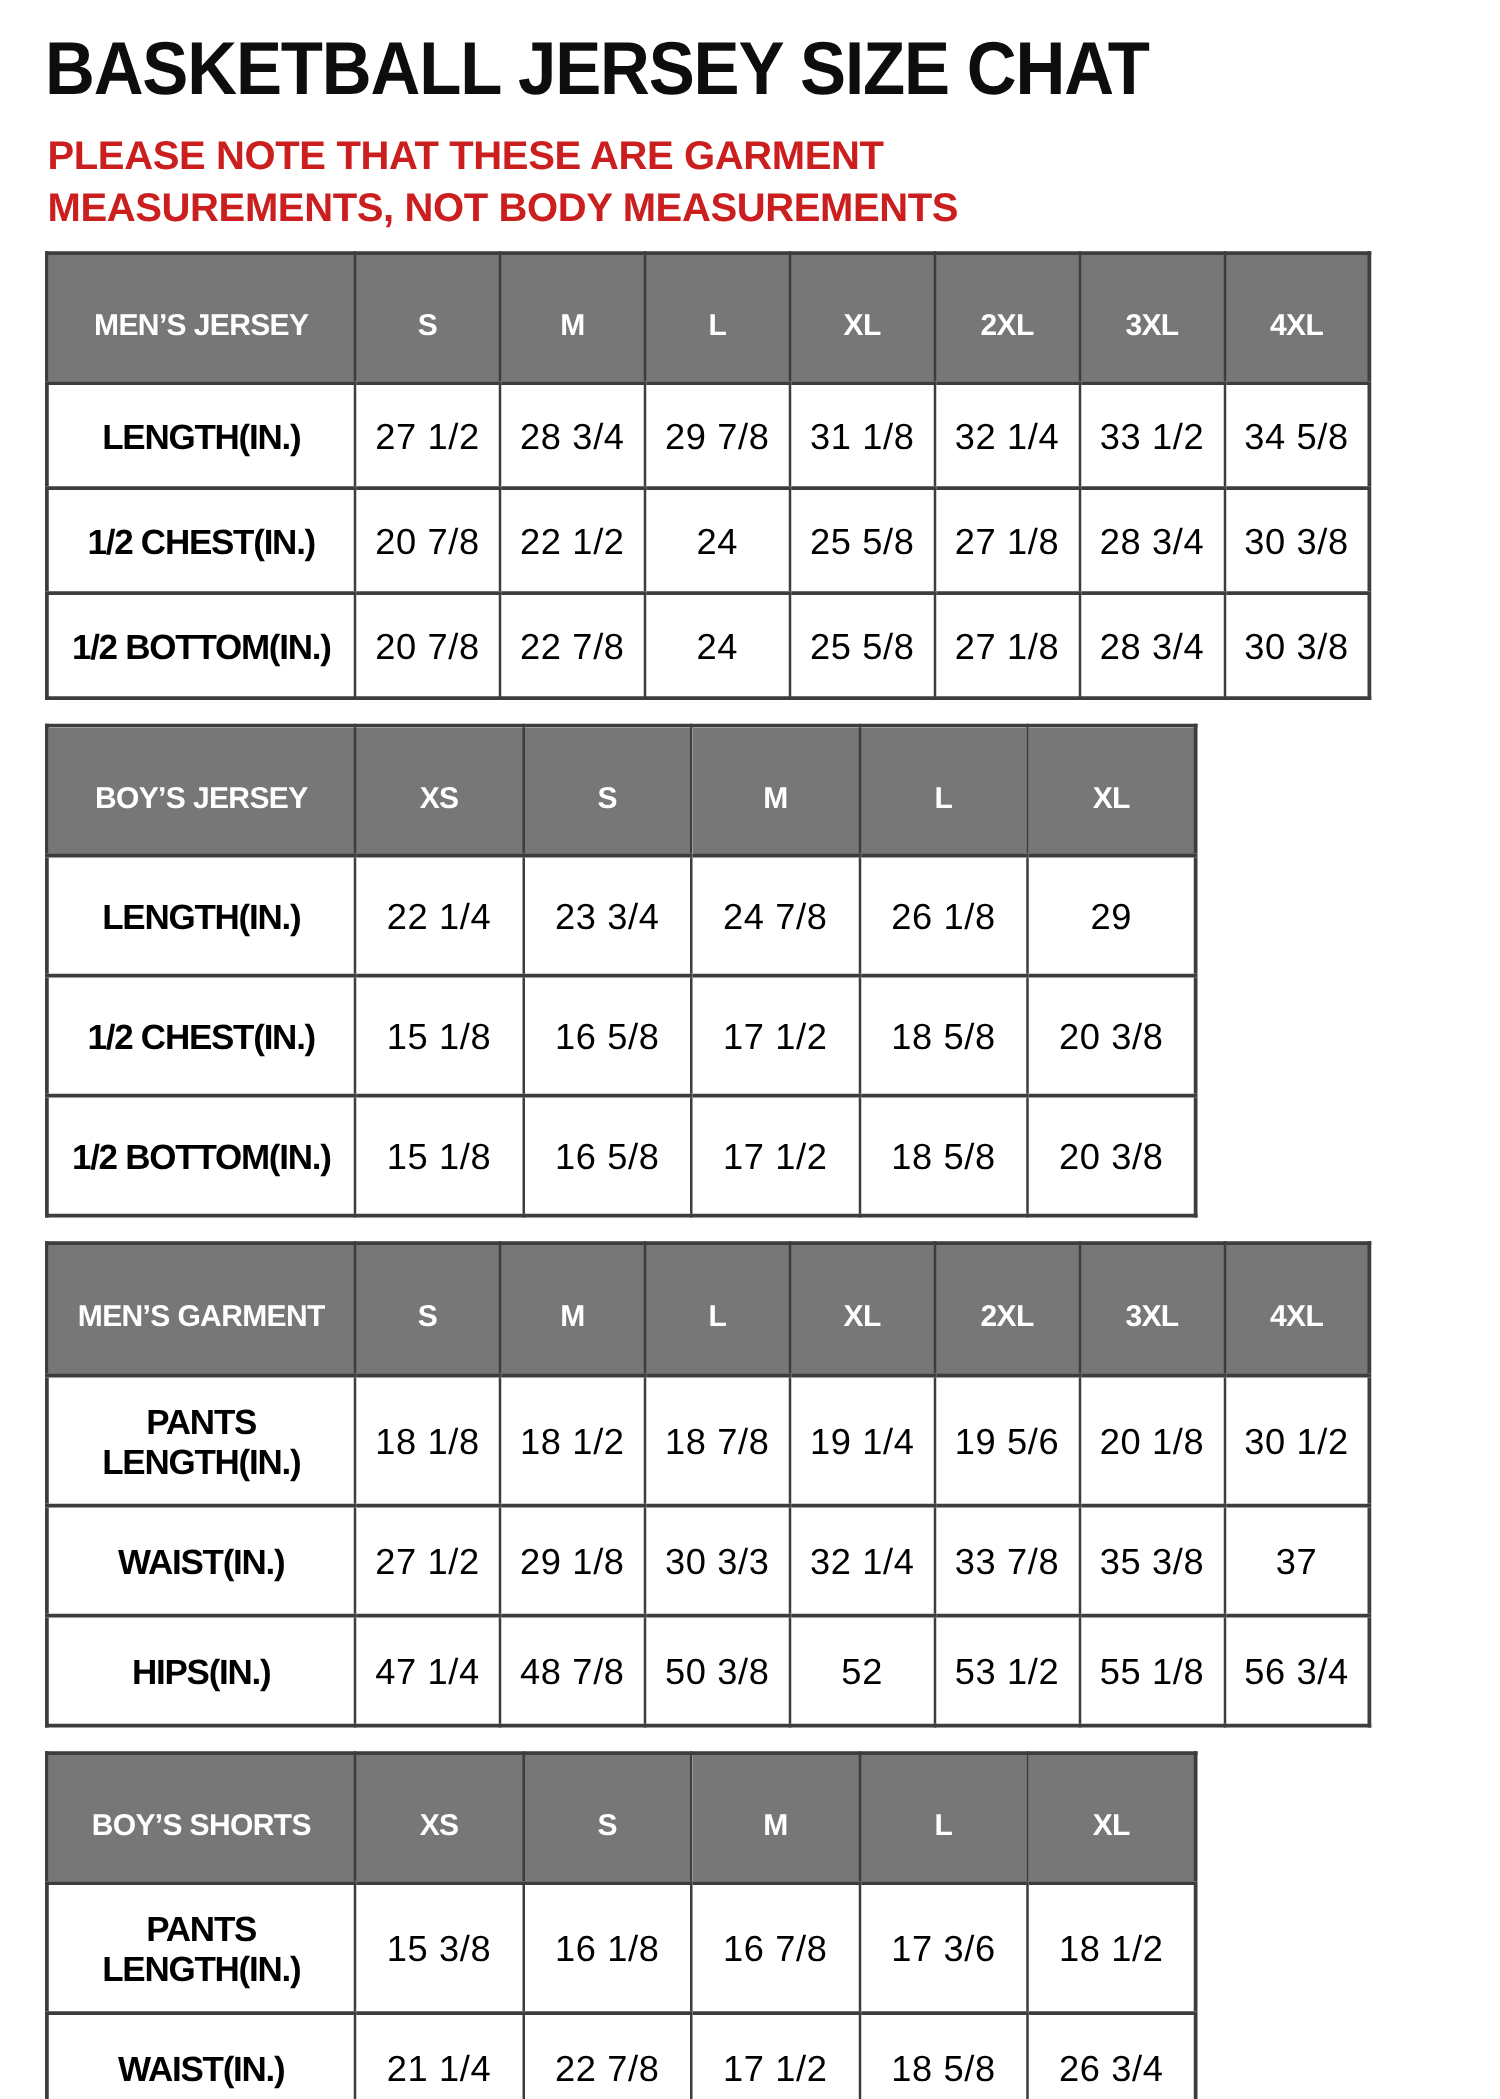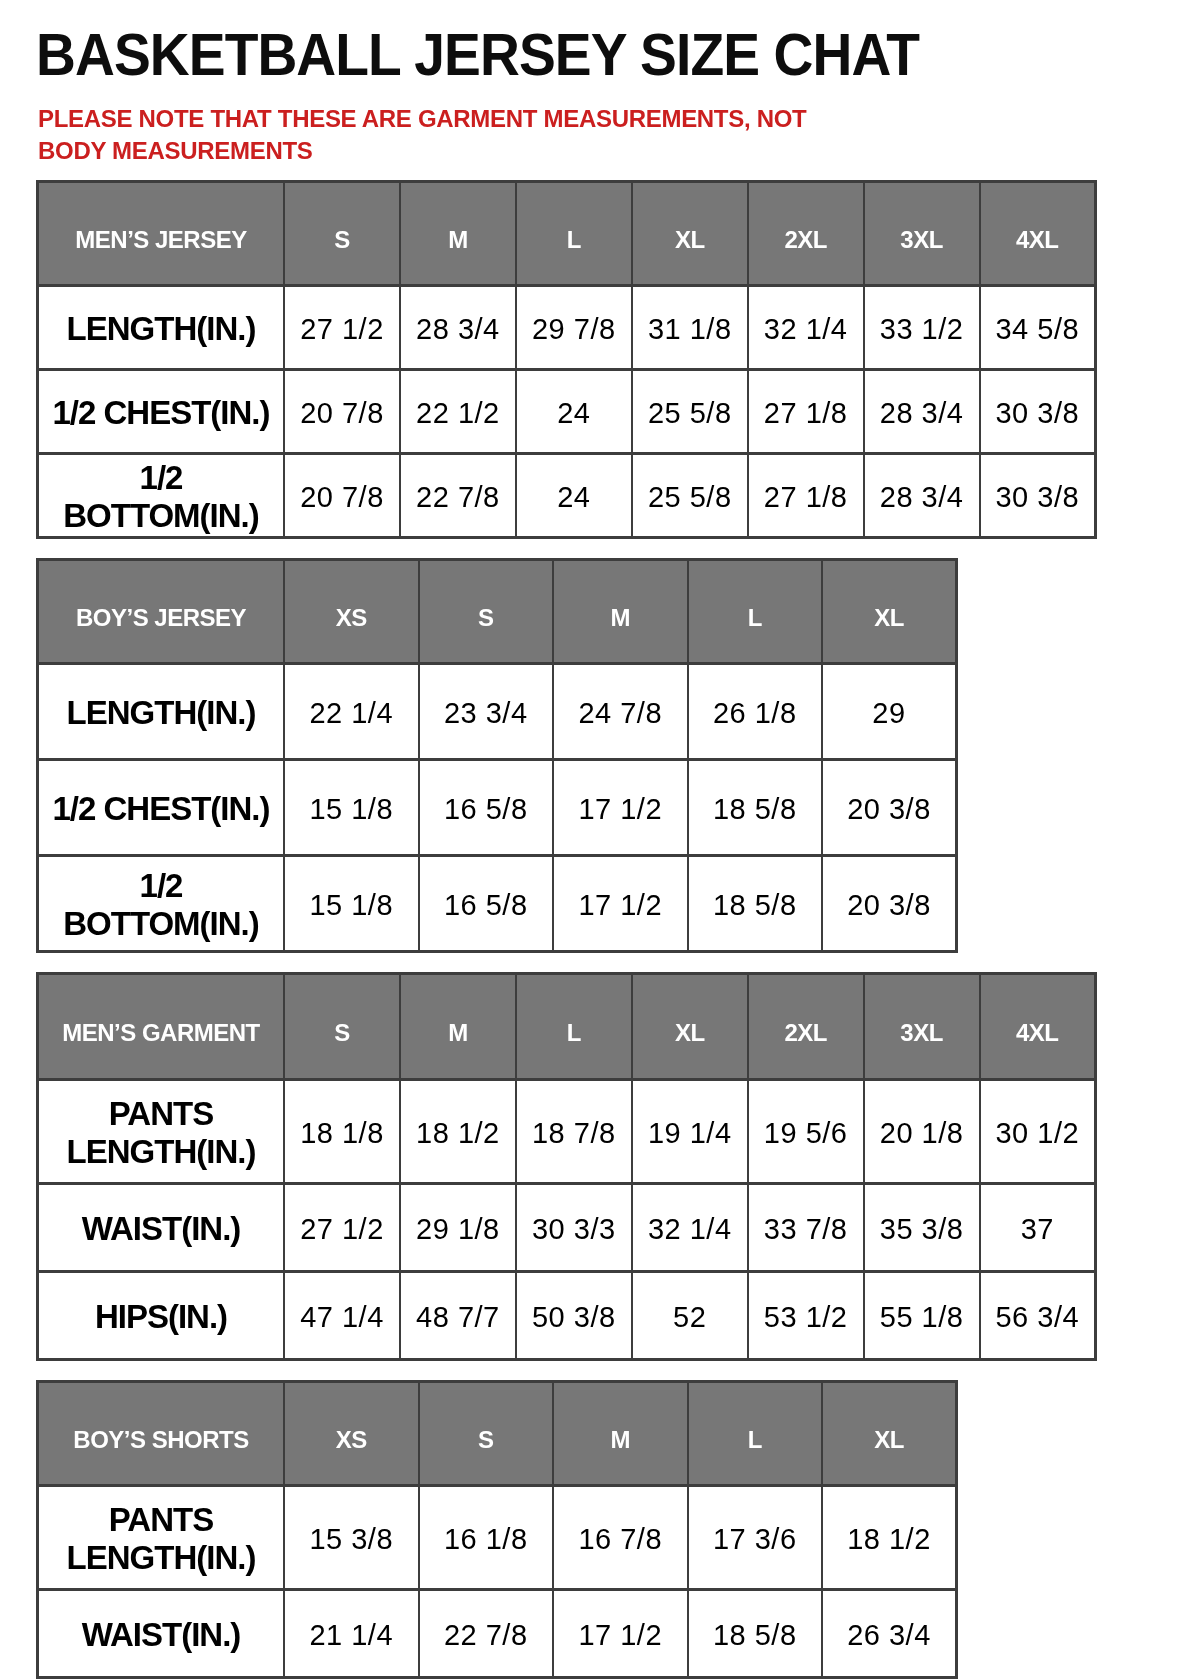--- a/index.html
+++ b/index.html
@@ -19,21 +19,21 @@
     font-weight: bold;
     color: #0d0d0d;
     letter-spacing: -1px;
     margin: 6px 0 14px 0;
     transform: scaleX(0.92);
     transform-origin: left center;
     white-space: nowrap;
   }
   .note {
     color: #cb1f1f;
-    font-size: 24px;
+    font-size: 32px;
     font-weight: bold;
     line-height: 1.32;
     max-width: 820px;
     margin: 0 0 14px 2px;
     letter-spacing: -0.3px;
   }
   .size-table {
     border-collapse: collapse;
     table-layout: fixed;
     margin: 0 0 19px 0;
@@ -60,21 +60,21 @@
   .size-table th.label-col, .size-table td.row-label { width: 242px; }
   .size-table td {
     font-size: 29px;
     color: #000000;
     height: 76px;
     padding-top: 4px;
     letter-spacing: 0.5px;
   }
   .size-table td.row-label {
     font-weight: bold;
-    font-size: 33px;
+    font-size: 28px;
     letter-spacing: -1px;
     line-height: 1.15;
     padding-left: 2px;
     padding-right: 2px;
   }
   .t-boys-jersey td { height: 88px; }
   .t-mens-shorts td, .t-boys-shorts td { height: 80px; }
   .t-mens-shorts th { height: 88px; }
   tr.tall td { height: 96px; }
   .t-boys-shorts tr:last-child td { height: 72px; }
@@ -200,21 +200,21 @@
             <td>29 1/8</td>
             <td>30 3/3</td>
             <td>32 1/4</td>
             <td>33 7/8</td>
             <td>35 3/8</td>
             <td>37</td>
           </tr>
           <tr>
             <td class="row-label">HIPS(IN.)</td>
             <td>47 1/4</td>
-            <td>48 7/7</td>
+            <td>48 7/8</td>
             <td>50 3/8</td>
             <td>52</td>
             <td>53 1/2</td>
             <td>55 1/8</td>
             <td>56 3/4</td>
           </tr>
         </tbody>
       </table>
       <table class="size-table narrow t-boys-shorts">
         <thead>

